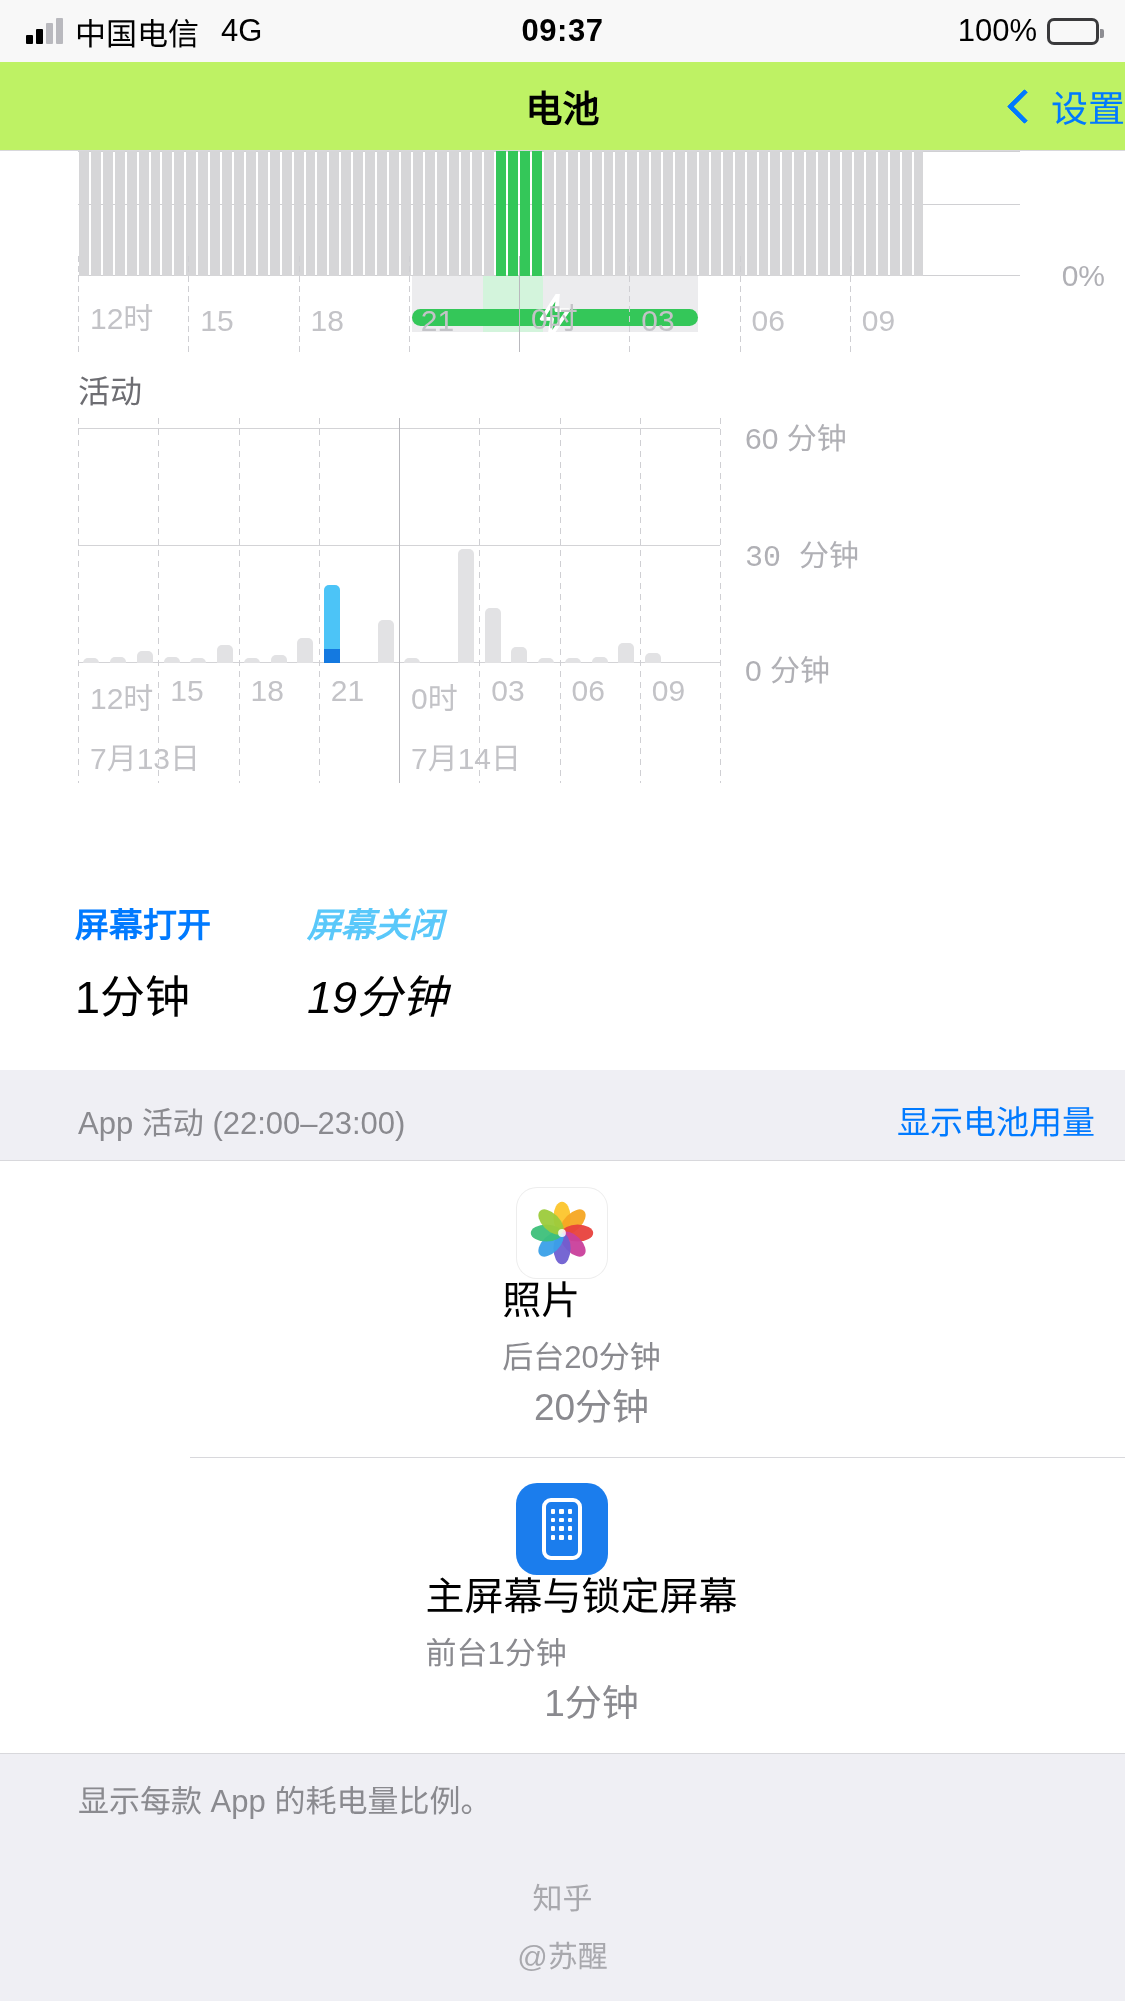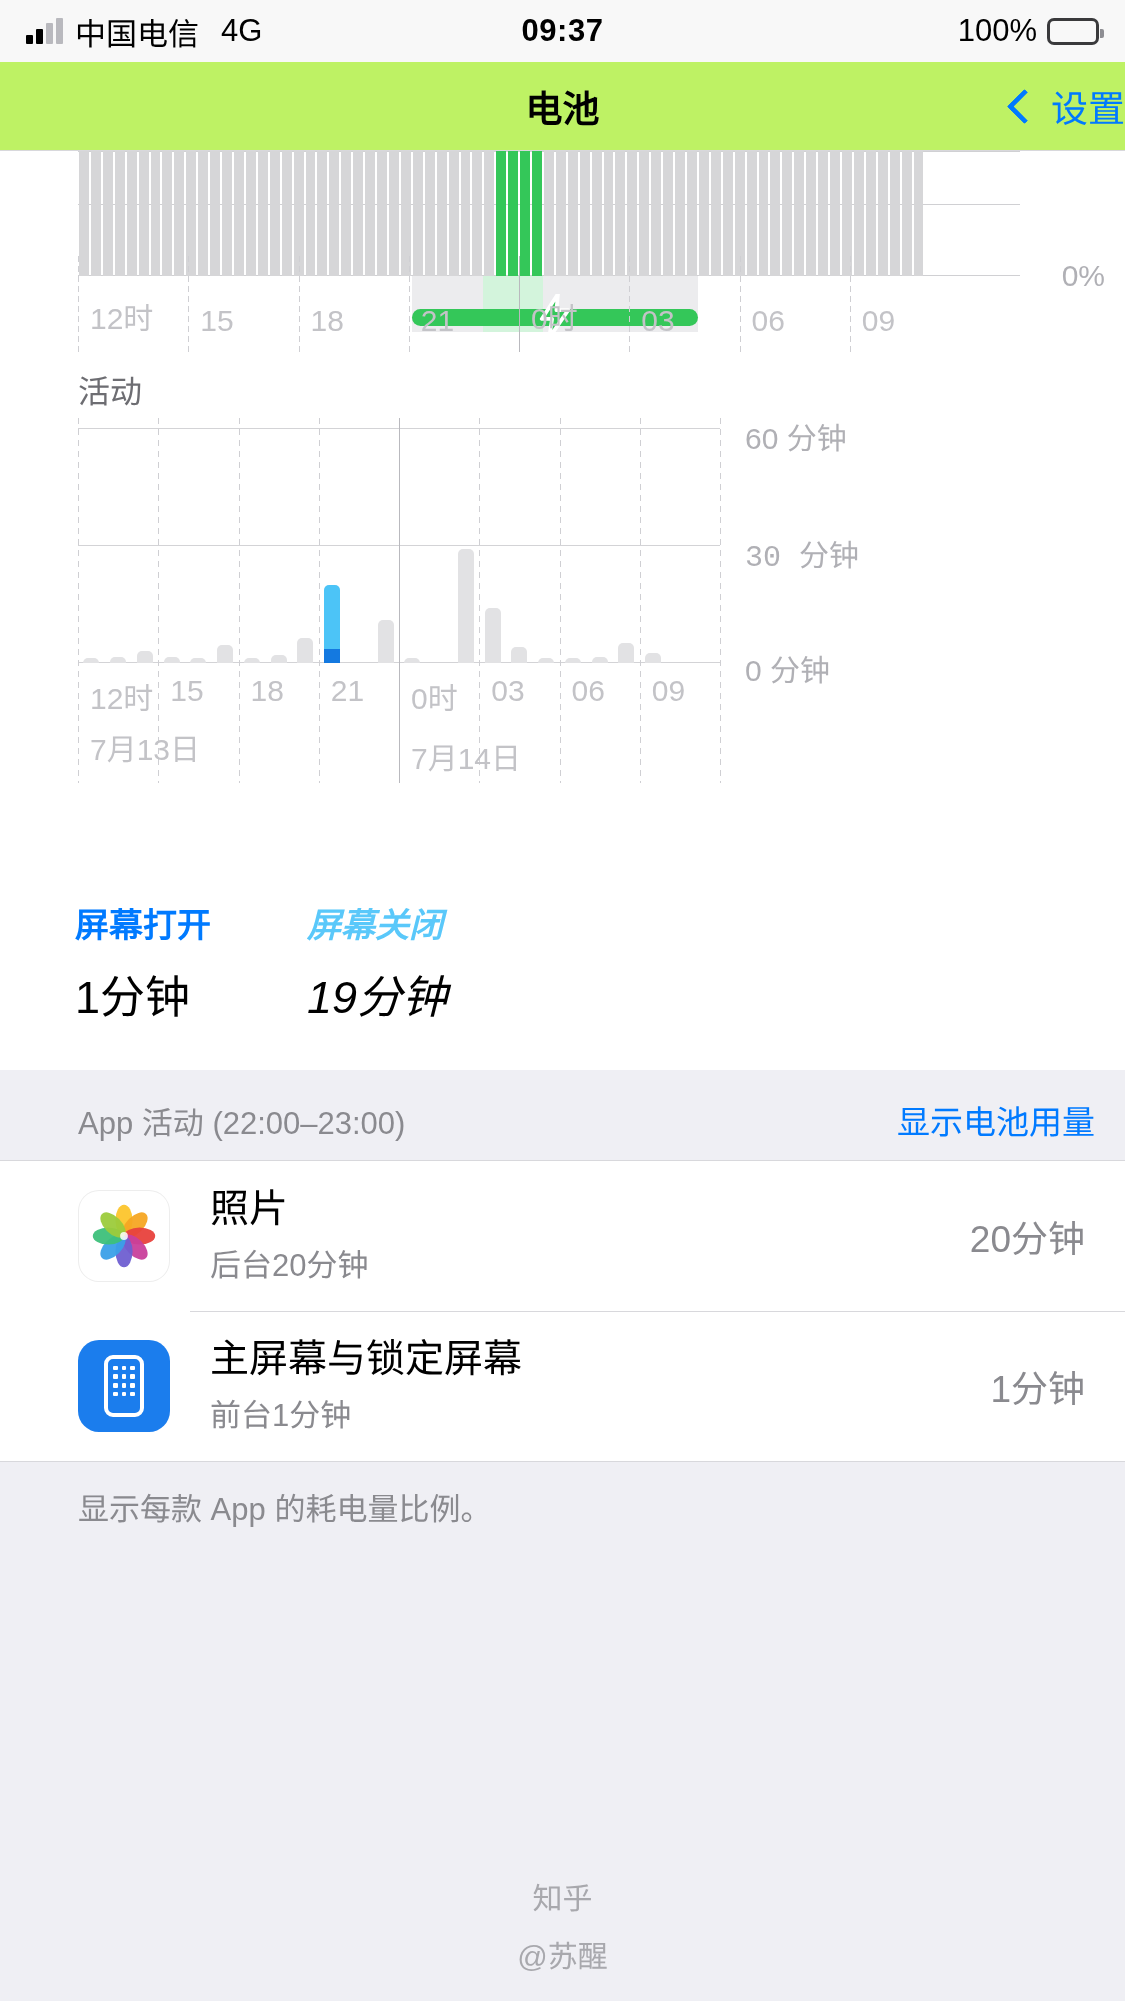--- a/index.html
+++ b/index.html
@@ -123,21 +123,21 @@
   
   .secthead{
     display:flex;align-items:baseline;justify-content:space-between;
     padding:26px 30px 16px 78px;background:#efeff4;
   }
   .secthead .lbl{font-size:31px;color:#8a8a8f;}
   .secthead .link{font-size:33px;color:#007aff;}
 
   
   .applist{background:#fff;border-top:1px solid #d8d8dc;border-bottom:1px solid #d8d8dc;}
-  .approw{display:flex;align-items:center;padding:26px 40px 26px 78px;position:relative;}
+  .approw{display:flex;align-items:center;padding:26px 40px 26px 78px;position:relative;flex-direction:column;}
   .approw + .approw::before{
     content:"";position:absolute;left:190px;right:0;top:0;height:1px;background:#d8d8dc;
   }
   .appicon{width:92px;height:92px;border-radius:21px;flex:0 0 92px;margin-right:40px;position:relative;overflow:hidden;}
   .photos-icon{background:#fff;box-shadow:inset 0 0 0 1px #ededed;}
   .photos-icon svg{position:absolute;left:7px;top:7px;}
   .home-icon{background:#1b7ded;display:flex;align-items:center;justify-content:center;}
   .home-icon .phone{
     width:40px;height:62px;border:4px solid #fff;border-radius:9px;
     display:grid;grid-template-columns:repeat(3,1fr);gap:4px;padding:7px 5px;box-sizing:border-box;
@@ -403,21 +403,21 @@
         <div class="ac-tick" style="left: 90px; top: 318px;">12时</div>
         <div class="ac-tick" style="left: 170.25px; top: 318px;">15</div>
         <div class="ac-tick" style="left: 250.5px; top: 318px;">18</div>
         <div class="ac-tick" style="left: 330.75px; top: 318px;">21</div>
         <div class="ac-tick" style="left: 411px; top: 318px;">0时</div>
         <div class="ac-tick" style="left: 491.25px; top: 318px;">03</div>
         <div class="ac-tick" style="left: 571.5px; top: 318px;">06</div>
         <div class="ac-tick" style="left: 651.75px; top: 318px;">09</div>
       </div>
     <div id="acDates">
-        <div class="ac-date" style="left: 90px; top: 369px;">7月13日</div>
+        <div class="ac-date" style="left: 90px; top: 378px;">7月13日</div>
         <div class="ac-date" style="left: 411px; top: 378px;">7月14日</div>
       </div>
   </div>
 
   <div class="screens card">
     <div class="scol">
       <div class="slabel on">屏幕打开</div>
       <div class="sval">1分钟</div>
     </div>
     <div class="scol second">

